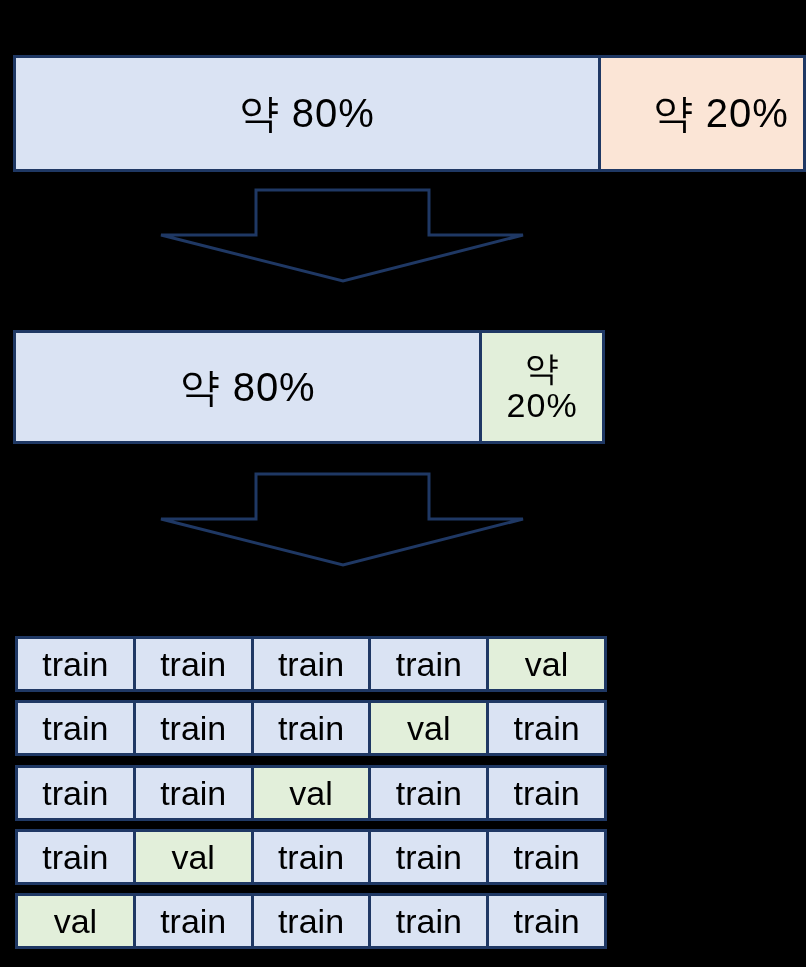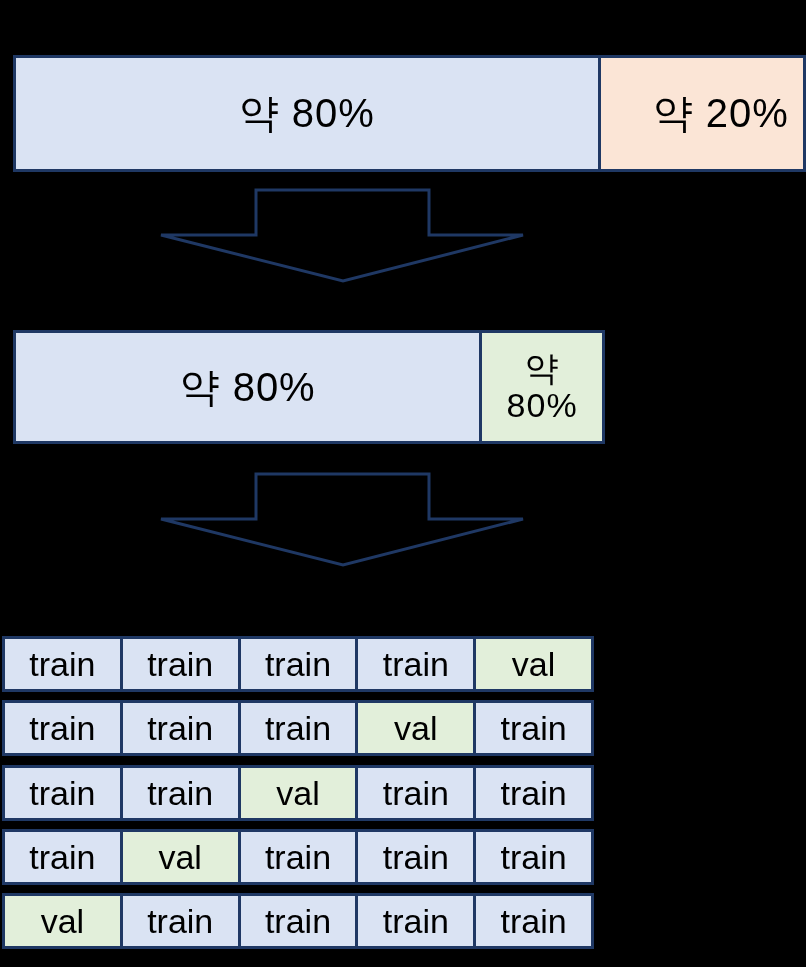--- a/index.html
+++ b/index.html
@@ -31,21 +31,21 @@
   .bar-mid .section.green .bar-label{font-size:34px;}
 
   
   .arrow{position:absolute;left:155px;width:380px;height:100px;}
   .arrow-1{top:188px;}
   .arrow-2{top:472px;}
   .arrow polygon{fill:none;stroke:var(--border-navy);stroke-width:3;stroke-linejoin:miter;}
 
   
   .cv-grid{position:absolute;left:0;top:0;}
-  .cv-row{position:absolute;left:2px;width:592px;height:56px;display:flex;}
+  .cv-row{position:absolute;left:15px;width:592px;height:56px;display:flex;}
   .cv-row-0{top:636px;}
   .cv-row-1{top:700px;}
   .cv-row-2{top:765px;}
   .cv-row-3{top:829px;}
   .cv-row-4{top:893px;}
   .cell{flex:1;display:flex;align-items:center;justify-content:center;
         border:3px solid var(--border-navy);font-size:34px;background:var(--train-blue);}
   .cell + .cell{margin-left:-3px;}
   .cell[data-type="val"]{background:var(--val-green);}
   .cell[data-type="train"]{background:var(--train-blue);}
@@ -67,21 +67,21 @@
   <svg class="arrow arrow-1" viewBox="0 0 380 100" aria-hidden="true">
     <polygon points="101,2 274,2 274,47 368,47 188,93 6,47 101,47"></polygon>
   </svg>
 
   <div class="bar bar-mid">
     <div class="section blue">
       <span class="bar-label">약 80%</span>
     </div>
     <div class="section green">
       <span class="bar-label">약</span>
-      <span class="bar-label">80%</span>
+      <span class="bar-label">20%</span>
     </div>
   </div>
 
   <svg class="arrow arrow-2" viewBox="0 0 380 100" aria-hidden="true">
     <polygon points="101,2 274,2 274,47 368,47 188,93 6,47 101,47"></polygon>
   </svg>
 
   <div class="cv-grid">
 
     <div class="cv-row cv-row-0">

